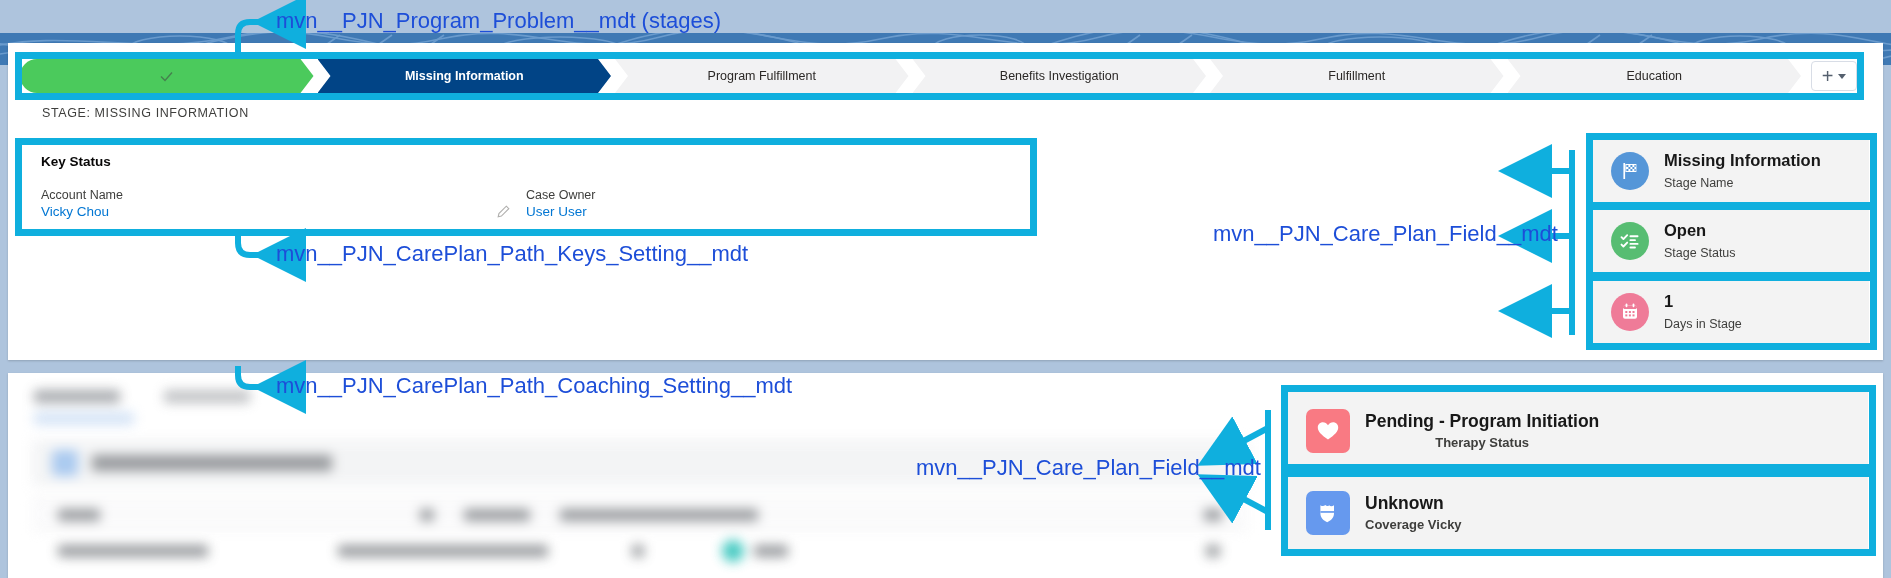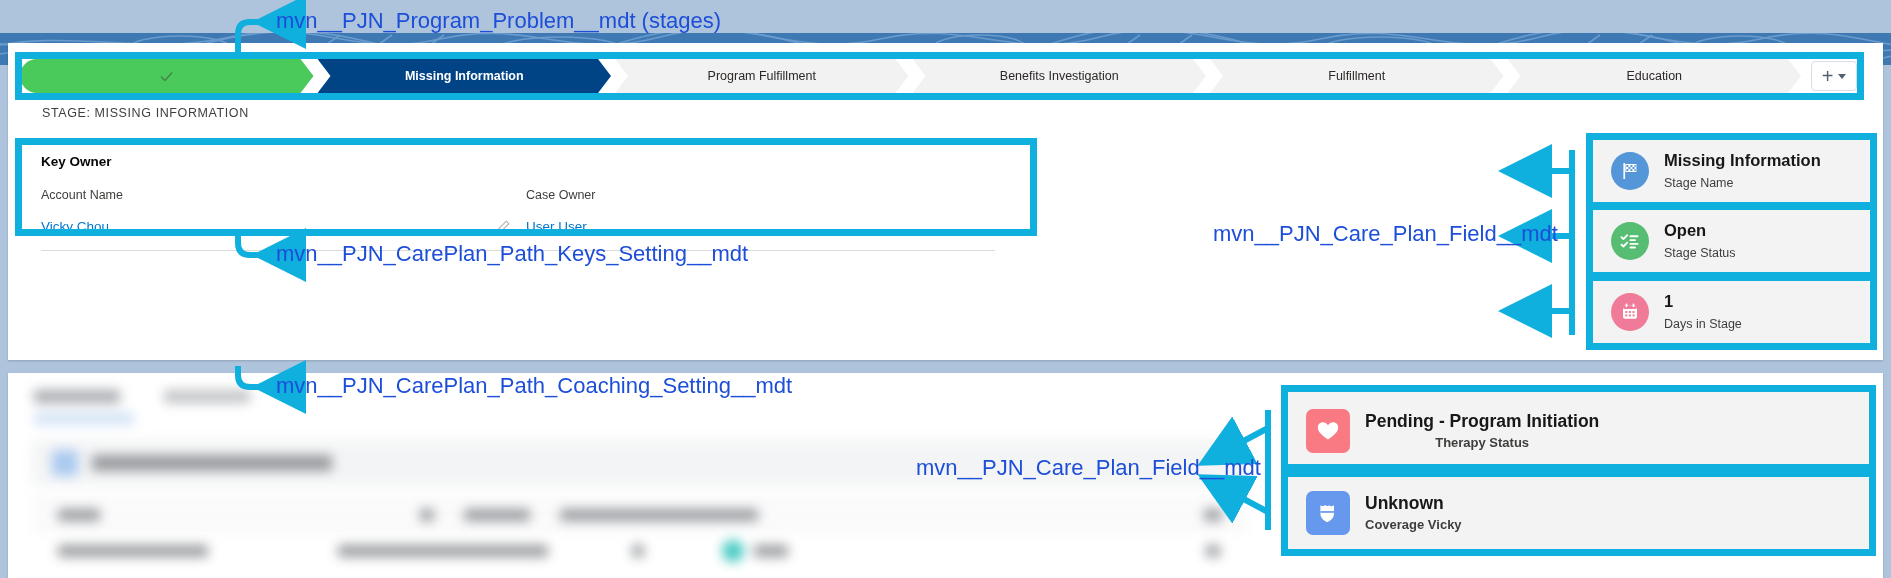--- a/index.html
+++ b/index.html
@@ -132,21 +132,21 @@
     font-size: 13.5px;
     font-weight: bold;
     color: #080707;
     margin-bottom: 19px;
   }
   .kf-row { display: flex; gap: 0; }
   .kf-col { width: 50%; padding-right: 16px; position: relative; }
   .kf-label {
     font-size: 12.5px;
     color: #3e3e3c;
-    margin-bottom: 17px;
+    margin-bottom: 2px;
   }
   .kf-valuewrap {
     display: flex;
     align-items: center;
     border-bottom: 1px solid #dddbda;
     padding-bottom: 16px;
   }
   .kf-value {
     font-size: 13.5px;
     color: #0176d3;
@@ -314,21 +314,21 @@
     <div class="stage">Education</div>
     <div id="path-add">
       <span class="plus">+</span>
       <span class="caret"></span>
     </div>
   </div>
 
   <div id="stage-caption">STAGE: MISSING INFORMATION</div>
 
   <div id="keyfields">
-    <h3>Key Owner</h3>
+    <h3>Key Status</h3>
     <div class="kf-row">
       <div class="kf-col">
         <div class="kf-label">Account Name</div>
         <div class="kf-valuewrap">
           <span class="kf-value">Vicky Chou</span>
           <span class="kf-pencil">
             <svg width="13" height="13" viewBox="0 0 13 13">
                 <path d="M9.3 1.2 L11.8 3.7 L4.4 11.1 L1.2 11.8 L1.9 8.6 Z" fill="none" stroke="#706e6b" stroke-width="1.1"></path>
               </svg>
           </span>

